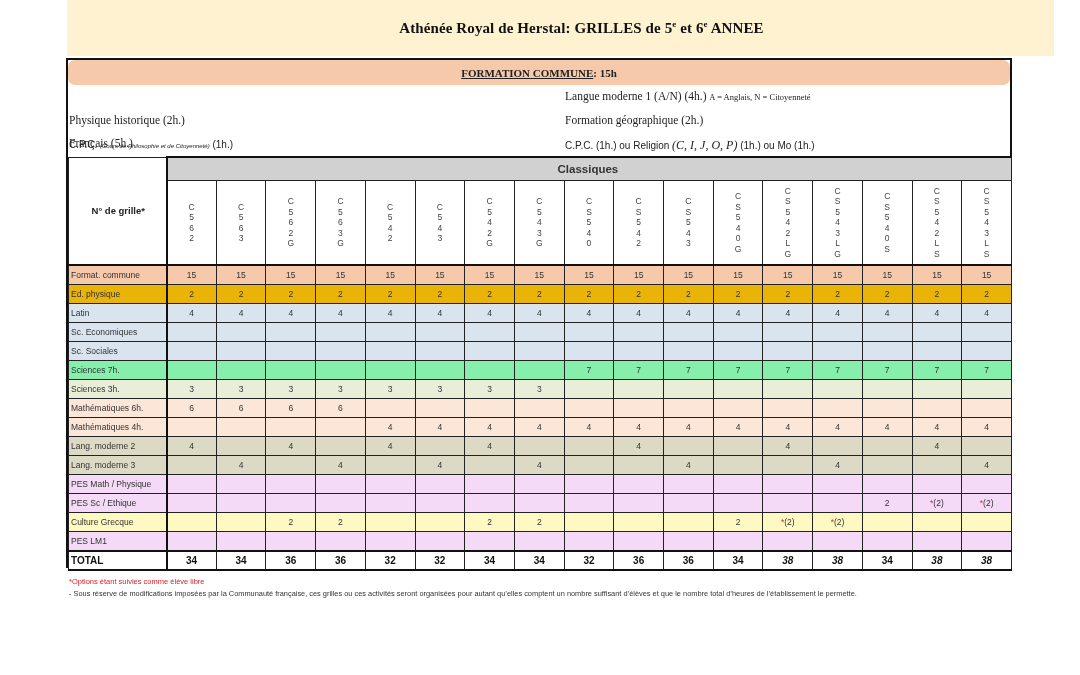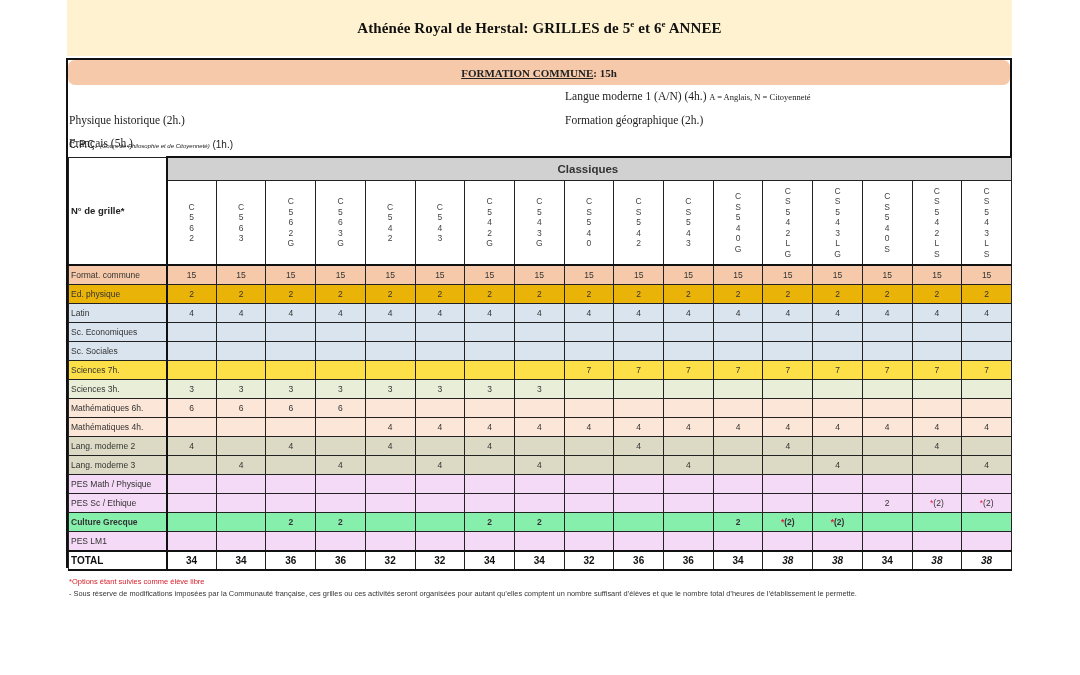--- a/index.html
+++ b/index.html
@@ -1,36 +1,36 @@
 <!DOCTYPE html>
 <html><head>
 <meta charset="utf-8">
 <style>
   html, body { margin: 0; padding: 0; background: #ffffff; }
   body { width: 1080px; height: 675px; position: relative; overflow: hidden; font-family: "Liberation Sans", sans-serif; color: #222; }
-  .title-band { position: absolute; left: 67px; top: 0; width: 945px; height: 56px; background: #fff2d0; display: flex; align-items: center; justify-content: center; }
+  .title-band { position: absolute; left: 67px; top: 0; width: 945px; height: 56px; background: #fff2d0; display: flex; align-items: center; justify-content: center; padding-left: 42px; }
   .title-band h1 { margin: 0; font-family: "Liberation Serif", serif; font-weight: bold; font-size: 15px; color: #111; letter-spacing: 0.1px; }
   .title-band sup { font-size: 9px; }
 
   .frame { position: absolute; left: 66px; top: 58px; width: 946px; height: 510px; border: 2px solid #111; box-sizing: border-box; }
 
   .fc-head { position: absolute; left: 0; top: 0; width: 942px; height: 25px; background: #f5c9a9; display: flex; align-items: center; justify-content: center; border-radius: 7px; }
   .fc-head span { font-family: "Liberation Serif", serif; font-size: 11px; font-weight: bold; }
   .fc-head .u { text-decoration: underline; }
 
   .fc-line { position: absolute; font-family: "Liberation Serif", serif; font-size: 11.5px; color: #222; white-space: nowrap; }
   .fc-line .small { font-size: 8.5px; }
   .fc-line .tiny-it { font-family: "Liberation Sans", sans-serif; font-size: 6px; font-style: italic; }
   .fc-line .sans { font-family: "Liberation Sans", sans-serif; font-size: 10px; }
   .fc-line .it { font-style: italic; }
 
   .grid { position: absolute; left: 0; top: 96px; border-collapse: collapse; table-layout: fixed; width: 944px; }
   .grid td, .grid th { border: 1px solid #222; padding: 0; font-family: "Liberation Sans", sans-serif; font-size: 8.5px; color: #333; text-align: center; overflow: hidden; }
   .grid .label-col { width: 96px; border-right: 2.5px solid #111; text-align: left; padding-left: 2px; white-space: nowrap; }
-  .grid .grille-head { font-weight: bold; font-size: 9.5px; background: #fff; color: #222; border-bottom: 2px solid #111; }
+  .grid .grille-head { font-weight: bold; font-size: 9.5px; text-align: center; background: #fff; color: #222; border-bottom: 2px solid #111; }
   .grid .group-head { background: #d1d1d1; height: 22px; text-align: left; padding-left: 390px; font-weight: bold; font-size: 11.5px; color: #333; border-top: 2px solid #111; }
   .grid .code { height: 83px; background: #fff; font-size: 8.5px; line-height: 10.5px; color: #444; border-bottom: 2px solid #111; vertical-align: middle; }
   .grid tr.data td { height: 18px; }
   .grid tr.total td { height: 17px; background: #fff; font-weight: bold; font-size: 10px; color: #111; border-top: 2px solid #111; border-bottom: 2px solid #111; }
   .grid tr.total td.it { font-style: italic; }
   .red { color: #e0203a; }
 
   .note-red { position: absolute; left: 69px; top: 577px; font-family: "Liberation Sans", sans-serif; font-size: 7.5px; color: #d8202c; }
   .note { position: absolute; left: 69px; top: 589px; font-family: "Liberation Sans", sans-serif; font-size: 7.4px; color: #333; white-space: nowrap; }
 </style>
@@ -46,20 +46,21 @@
     <span class="u">FORMATION COMMUNE</span>
       <span> : 15h</span>
   </div>
 
   <div class="fc-line" style="left:1px; top:30px;margin-top:47px;"><span>Français (5h.)</span></div>
   <div class="fc-line" style="left:1px; top:54px;"><span>Physique historique  (2h.)</span></div>
   <div class="fc-line" style="left:1px; top:78px;"><span class="sans">C.P.C. </span><span class="tiny-it">(Cours de Philosophie et de Citoyenneté)</span><span class="sans"> (1h.)</span></div>
 
   <div class="fc-line" style="left:497px; top:30px;"><span>Langue moderne 1  (A/N)   (4h.) </span><span class="small">A = Anglais,  N = Citoyenneté</span></div>
   <div class="fc-line" style="left:497px; top:54px;"><span>Formation géographique  (2h.)</span></div>
+  <div class="fc-line" style="left:497px; top:78px;"><span class="sans">C.P.C. (1h.) ou Religion </span><span class="it" style="font-family:'Liberation Serif',serif;font-size:12px;">(C, I, J, O, P)</span><span class="sans">  (1h.) ou Mo (1h.)</span></div>
 
   <table class="grid">
     <colgroup>
       <col style="width:98px">
     </colgroup>
     <tbody id="grid-body">
       <tr>
         <td class="label-col grille-head" rowspan="2">N° de grille*</td>
         <td class="group-head" colspan="17">Classiques</td>
       </tr>
@@ -175,21 +176,21 @@
           <td></td>
           <td></td>
           <td></td>
           <td></td>
           <td></td>
           <td></td>
           <td></td>
           <td></td>
           <td></td>
         </tr>
-        <tr class="data" style="background: #fde047;">
+        <tr class="data" style="background: #86efac;">
           <td class="label-col">Sciences 7h.</td>
           <td></td>
           <td></td>
           <td></td>
           <td></td>
           <td></td>
           <td></td>
           <td></td>
           <td></td>
           <td>7</td>
@@ -335,21 +336,21 @@
           <td></td>
           <td></td>
           <td></td>
           <td></td>
           <td></td>
           <td></td>
           <td>2</td>
           <td><span class="red">*</span><span>(2)</span></td>
           <td><span class="red">*</span><span>(2)</span></td>
         </tr>
-        <tr class="data" style="background: #86efac; font-weight: bold;">
+        <tr class="data" style="background: #fef9c3;">
           <td class="label-col">Culture Grecque</td>
           <td></td>
           <td></td>
           <td>2</td>
           <td>2</td>
           <td></td>
           <td></td>
           <td>2</td>
           <td>2</td>
           <td></td>

